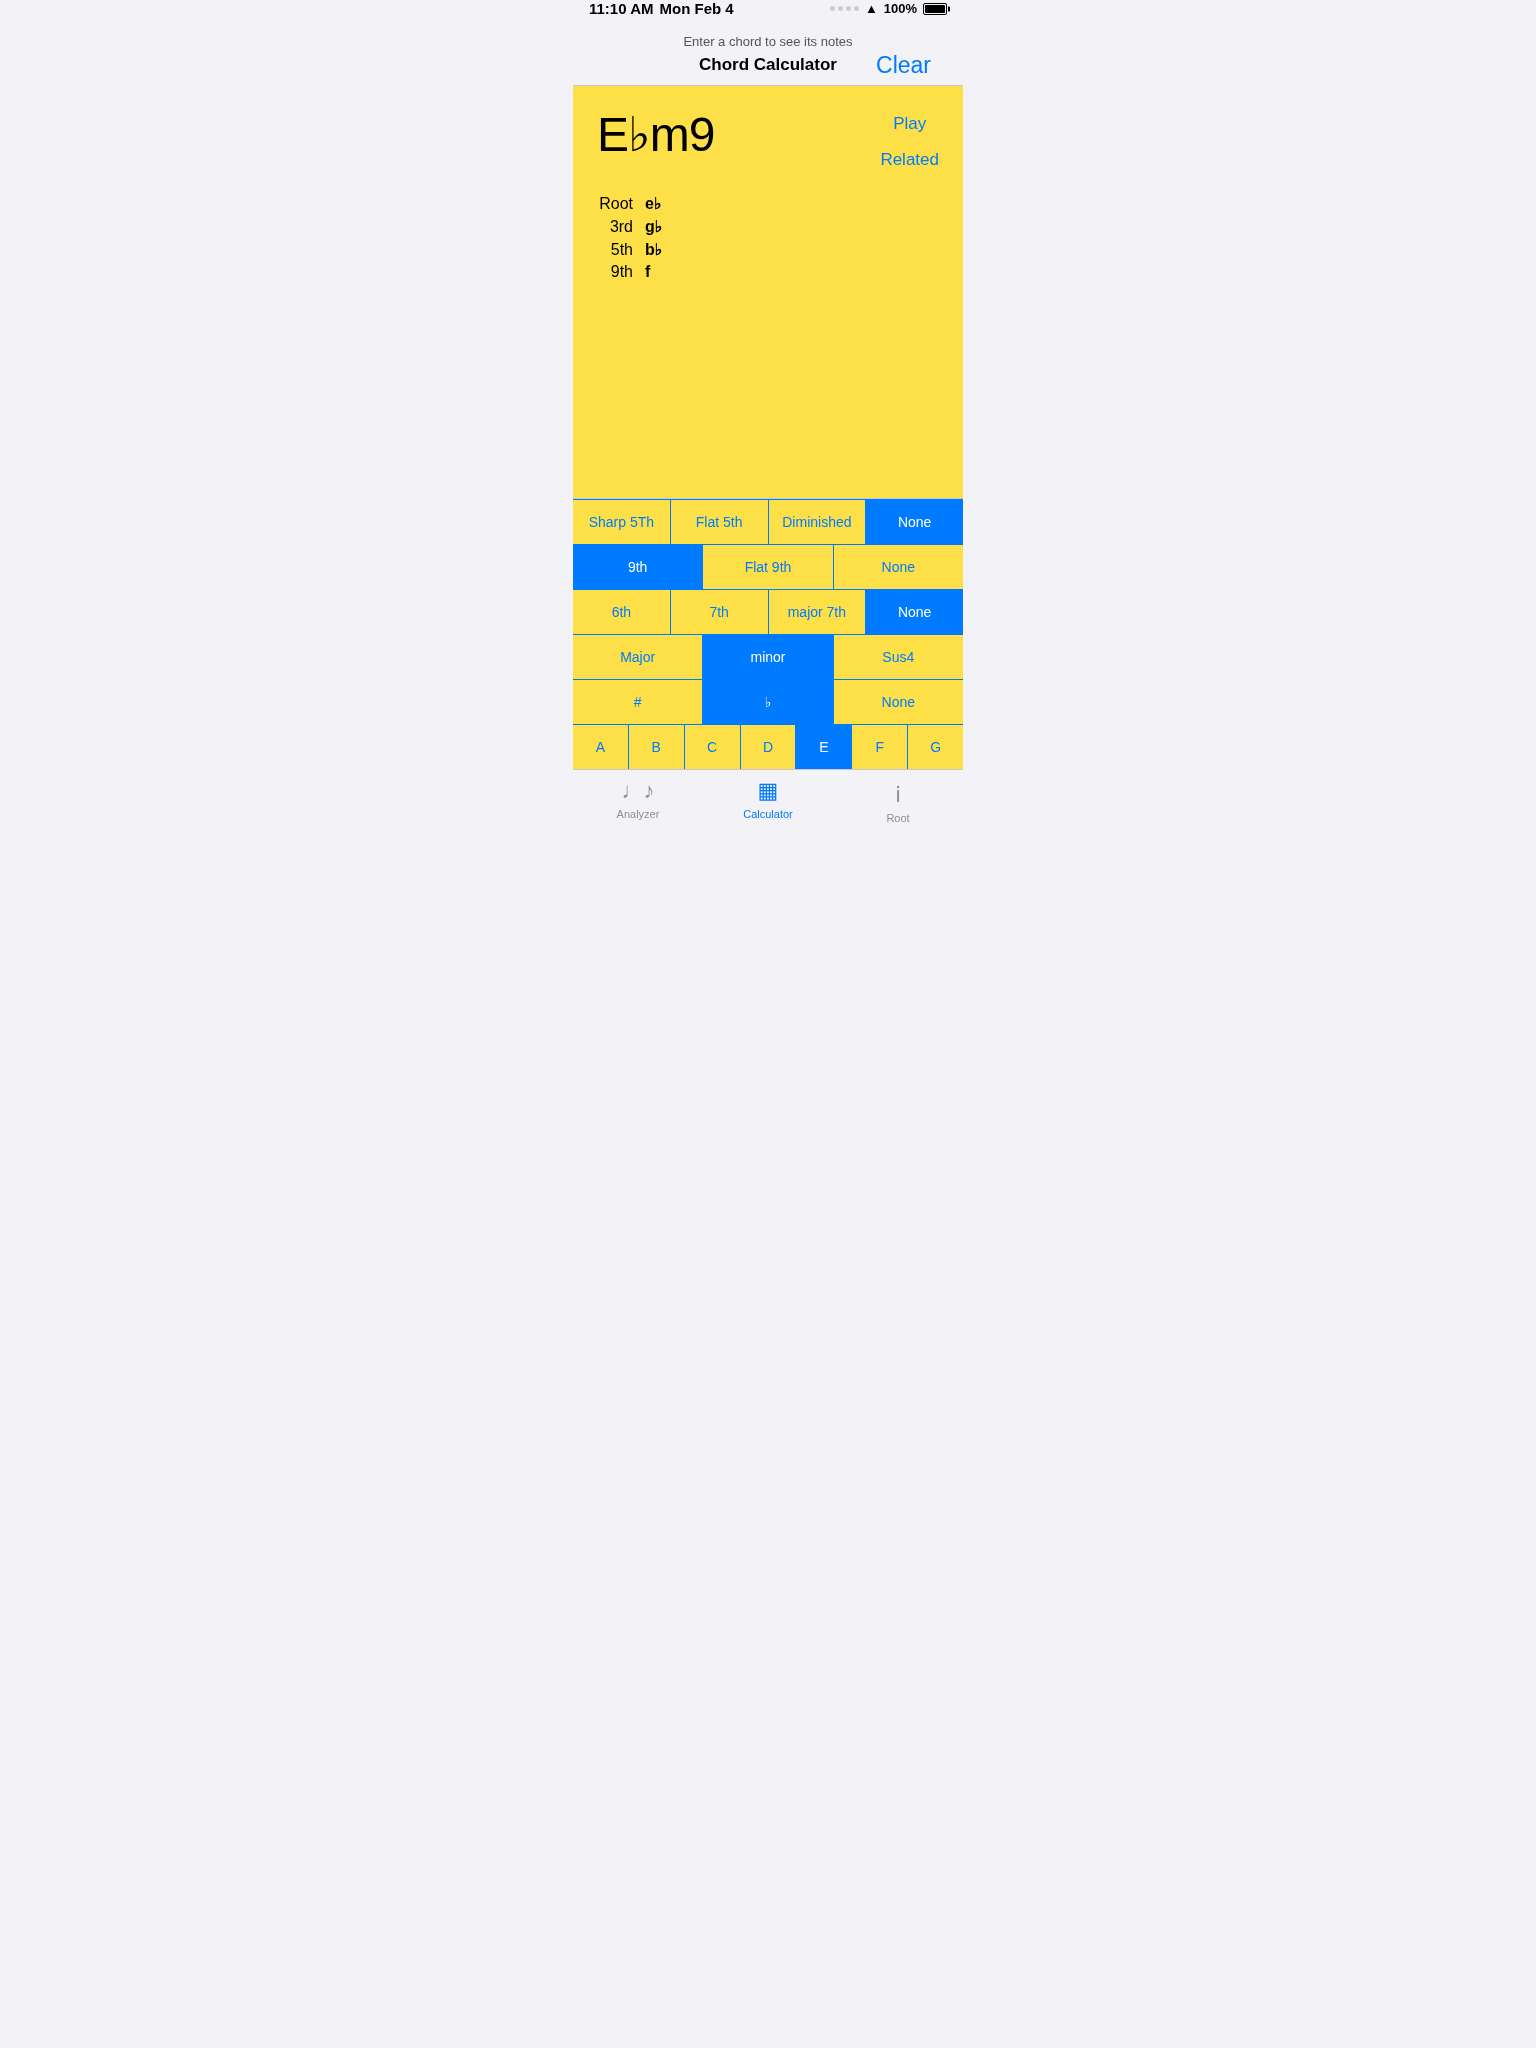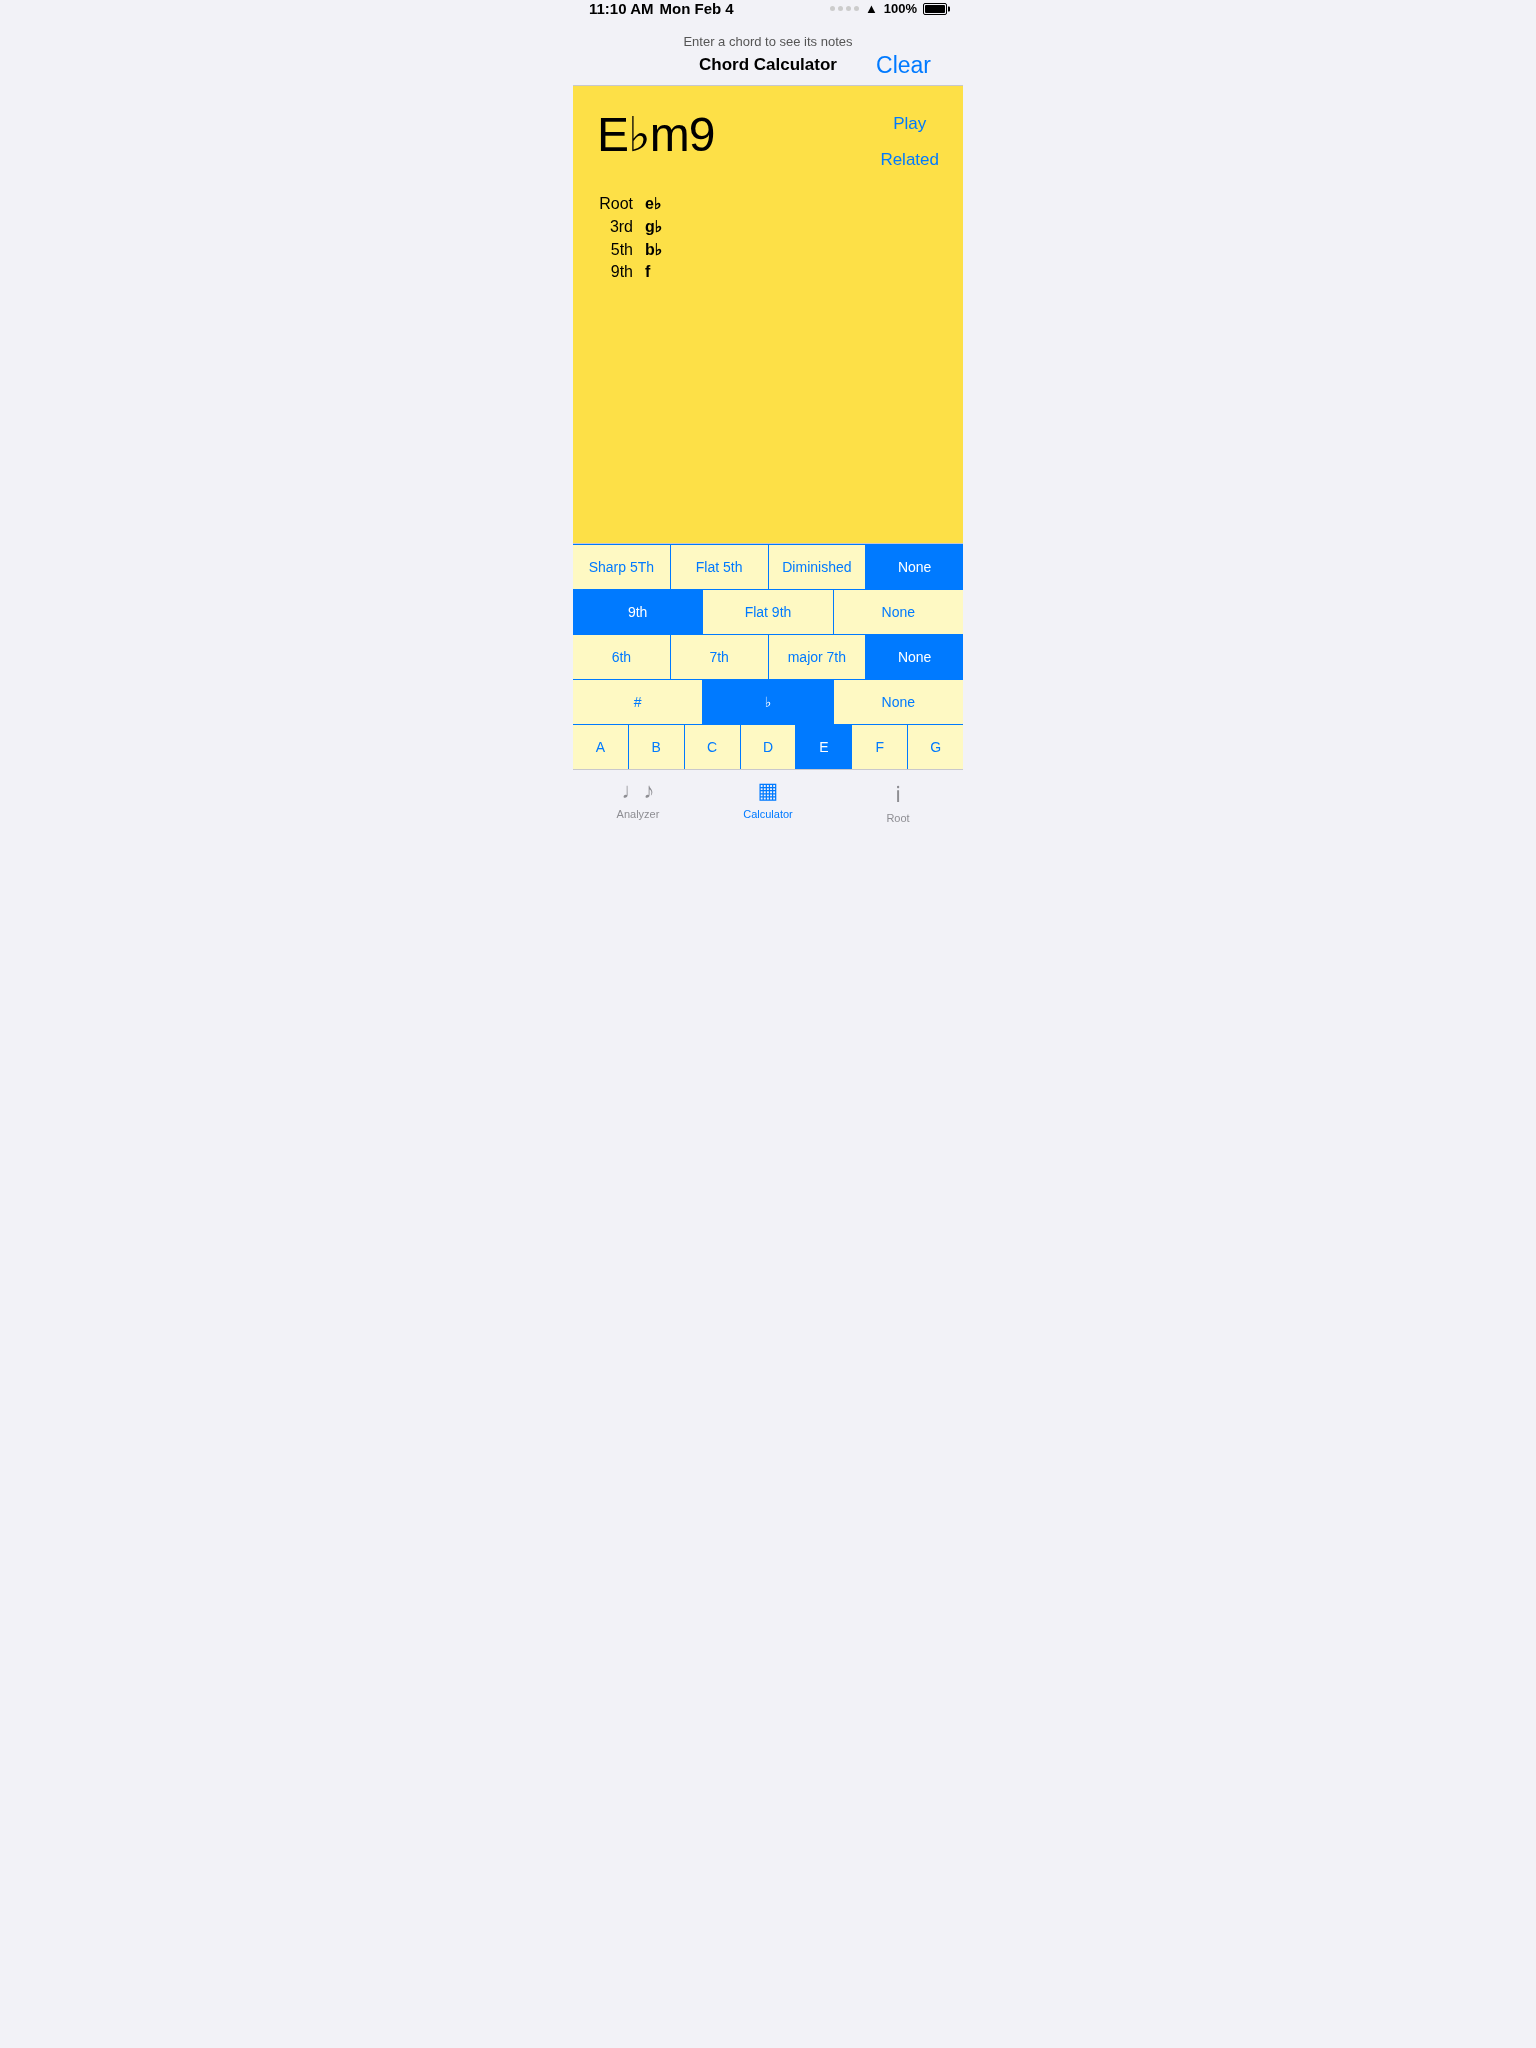--- a/index.html
+++ b/index.html
@@ -174,21 +174,21 @@
     .key-row {
       display: flex;
       border-bottom: 0.5px solid #007AFF;
     }
 
     .key-btn {
       flex: 1;
       padding: 14px 4px;
       font-size: 14px;
       color: #007AFF;
-      background: #fef9c3;
+      background: #fde047;
       border: none;
       border-right: 0.5px solid #007AFF;
       cursor: pointer;
       text-align: center;
       font-family: -apple-system, BlinkMacSystemFont, 'Helvetica Neue', sans-serif;
     }
 
     .key-btn:last-child {
       border-right: none;
     }
@@ -309,20 +309,25 @@
       <button class="key-btn">None</button>
     </div>
 
   <div class="key-row" id="key-row-3">
   <button class="key-btn">6th</button>
       <button class="key-btn">7th</button>
       <button class="key-btn">major 7th</button>
       <button class="key-btn active">None</button>
     </div>
 
+  <div class="key-row" id="key-row-4">
+  <button class="key-btn">Major</button>
+      <button class="key-btn active">minor</button>
+      <button class="key-btn">Sus4</button>
+    </div>
 
   <div class="key-row" id="key-row-5">
   <button class="key-btn">#</button>
       <button class="key-btn active">♭</button>
       <button class="key-btn">None</button>
     </div>
 
   <div class="key-row" id="key-row-6" style="border-bottom:none;">
   <button class="key-btn">A</button>
       <button class="key-btn">B</button>

